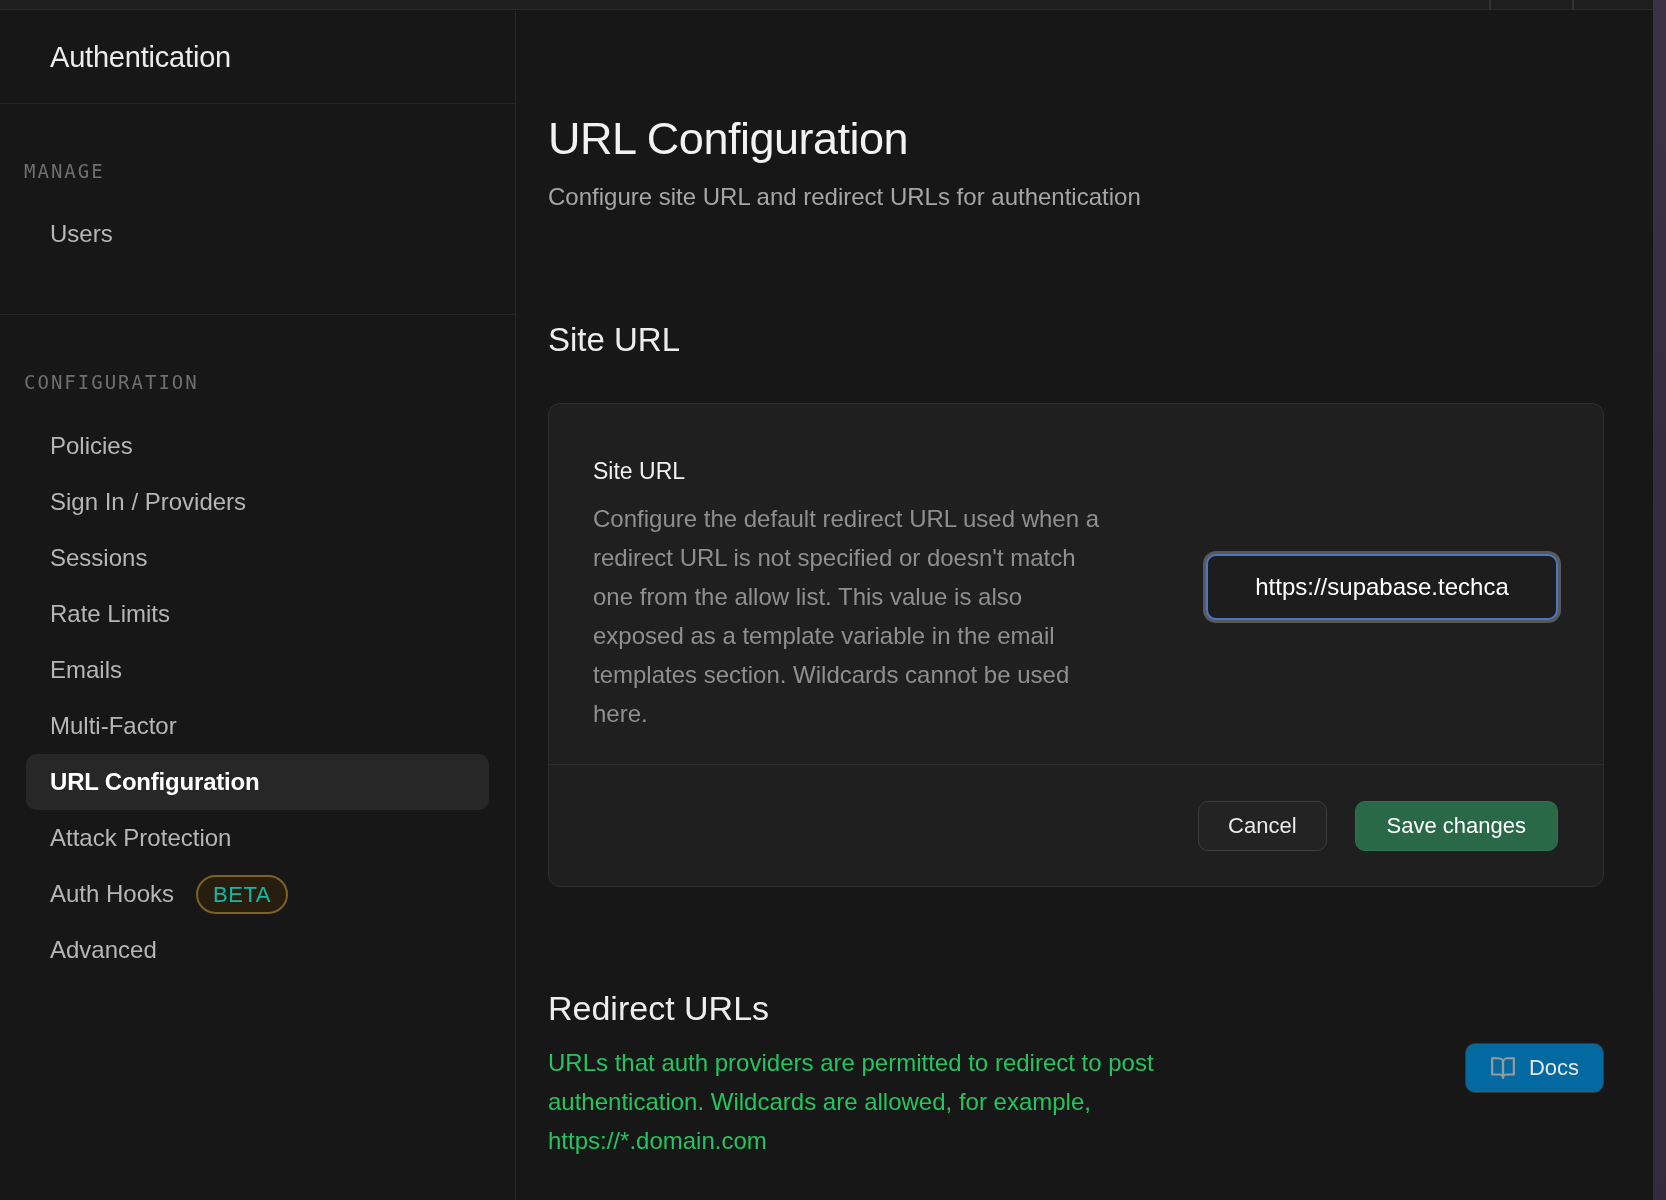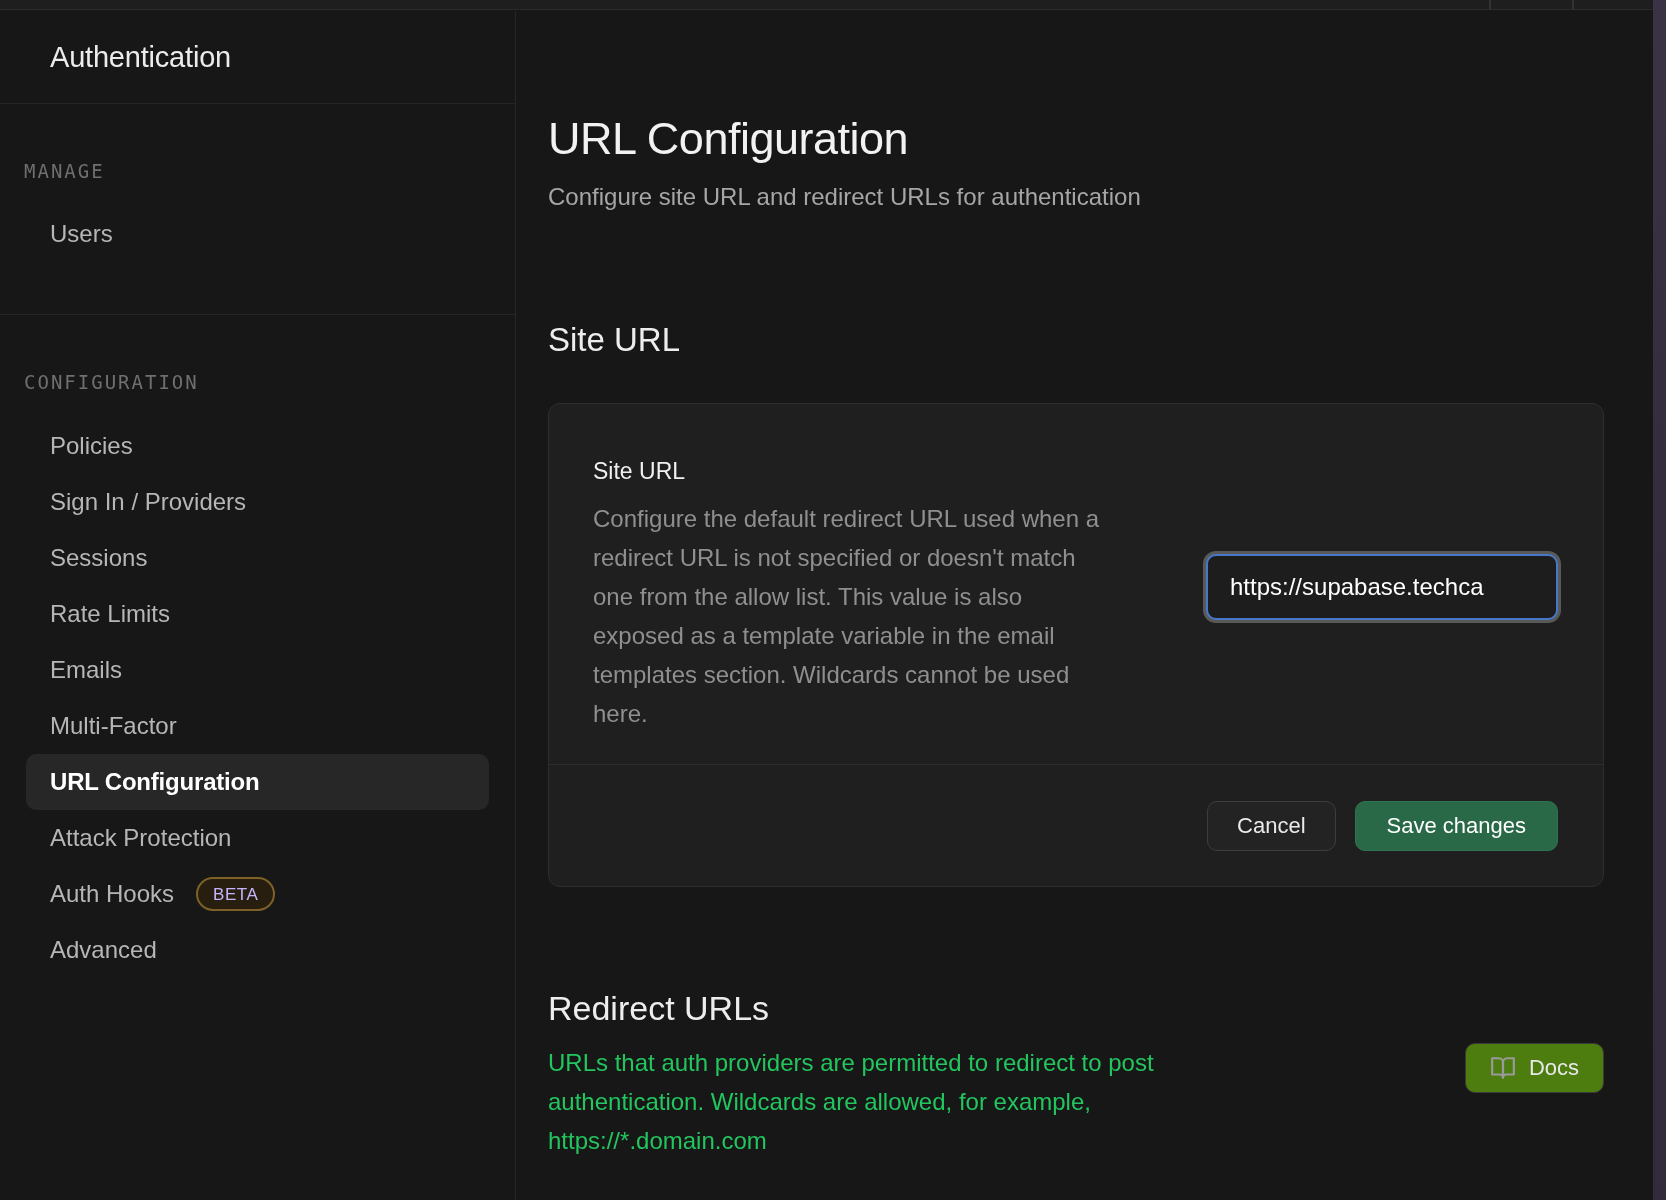--- a/index.html
+++ b/index.html
@@ -48,22 +48,22 @@
   }
   .nav-group-manage .nav-item { margin-top:24px; }
   .sidebar-divider { height:1px; background:#262626; margin-top:52px; }
   .nav-group-config { margin-top:25px; }
   .nav-item.selected {
     margin:0 26px; padding-left:24px;
     background:#272727; border-radius:10px;
     color:#ffffff; font-weight:700; letter-spacing:-0.2px;
   }
   .beta-badge {
-    margin-left:22px; font-size:17px; line-height:1;
-    color:#c4b5fd; background:#271e10;
+    margin-left:22px; font-size:22px; line-height:1;
+    color:#14b8a6; background:#271e10;
     border:2px solid #7e6126; border-radius:999px;
     padding:7px 15px 6px; letter-spacing:0.5px;
   }
 
   
   .main { flex:1; padding-left:32px; position:relative; }
   .page-title { margin-top:102px; font-size:45px; font-weight:500; color:#f2f2f2; letter-spacing:-0.5px; }
   .page-subtitle { margin-top:18px; font-size:24px; color:#a6a6a6; }
 
   .section-heading { margin-top:110px; font-size:33px; font-weight:500; color:#ededed; }
@@ -79,43 +79,43 @@
   .field-desc { margin-top:14px; font-size:24px; line-height:39px; color:#8f8f8f; width:520px; }
   .input-col { margin-left:auto; }
   .site-url-input {
     display:block; margin-top:96px;
     width:352px; height:66px;
     background:#1d1d1d; color:#ffffff;
     border:2px solid #4677c8; border-radius:10px;
     box-shadow:0 0 0 3px #595959;
     font-size:24px; font-family:"Liberation Sans", sans-serif;
     padding:0 22px; outline:none;
-    white-space:nowrap; overflow:hidden;
+    white-space:nowrap; overflow:hidden;text-align:center;
   }
   .card-divider { height:1px; background:#2c2c2c; }
   .card-footer {
     height:121px; display:flex; justify-content:flex-end; align-items:center;
-    gap:19px; padding:0 45px;
+    gap:28px; padding:0 45px;
   }
   .btn {
     height:50px; border-radius:10px; font-size:22px;
     font-family:"Liberation Sans", sans-serif;
     display:flex; align-items:center; cursor:pointer;
   }
   .btn-cancel { padding:0 29px; background:#232323; border:1px solid #3d3d3d; color:#eaeaea; }
   .btn-save { padding:0 31px; background:#2a6948; border:1px solid #2f7450; color:#ffffff; }
 
   
   .redirect-section { margin-top:102px; width:1056px; position:relative; }
   .redirect-heading { font-size:34px; font-weight:500; color:#ededed; }
   .redirect-desc { margin-top:15px; font-size:24px; line-height:39px; color:#22c55e; width:700px; }
   .btn-docs {
     position:absolute; right:0; top:54px;
     height:50px; padding:0 24px; gap:13px;
-    background:#4d7c0f; border:1px solid #3a3a3a; border-radius:10px;
+    background:#0369a1; border:1px solid #3a3a3a; border-radius:10px;
     color:#e8e8e8; font-size:22px;
     display:flex; align-items:center; cursor:pointer;
   }
   .btn-docs svg { display:block; }
 </style>
 </head>
 <body>
 
 <div class="top-strip">
   <div class="tdiv tdiv-1"></div>

